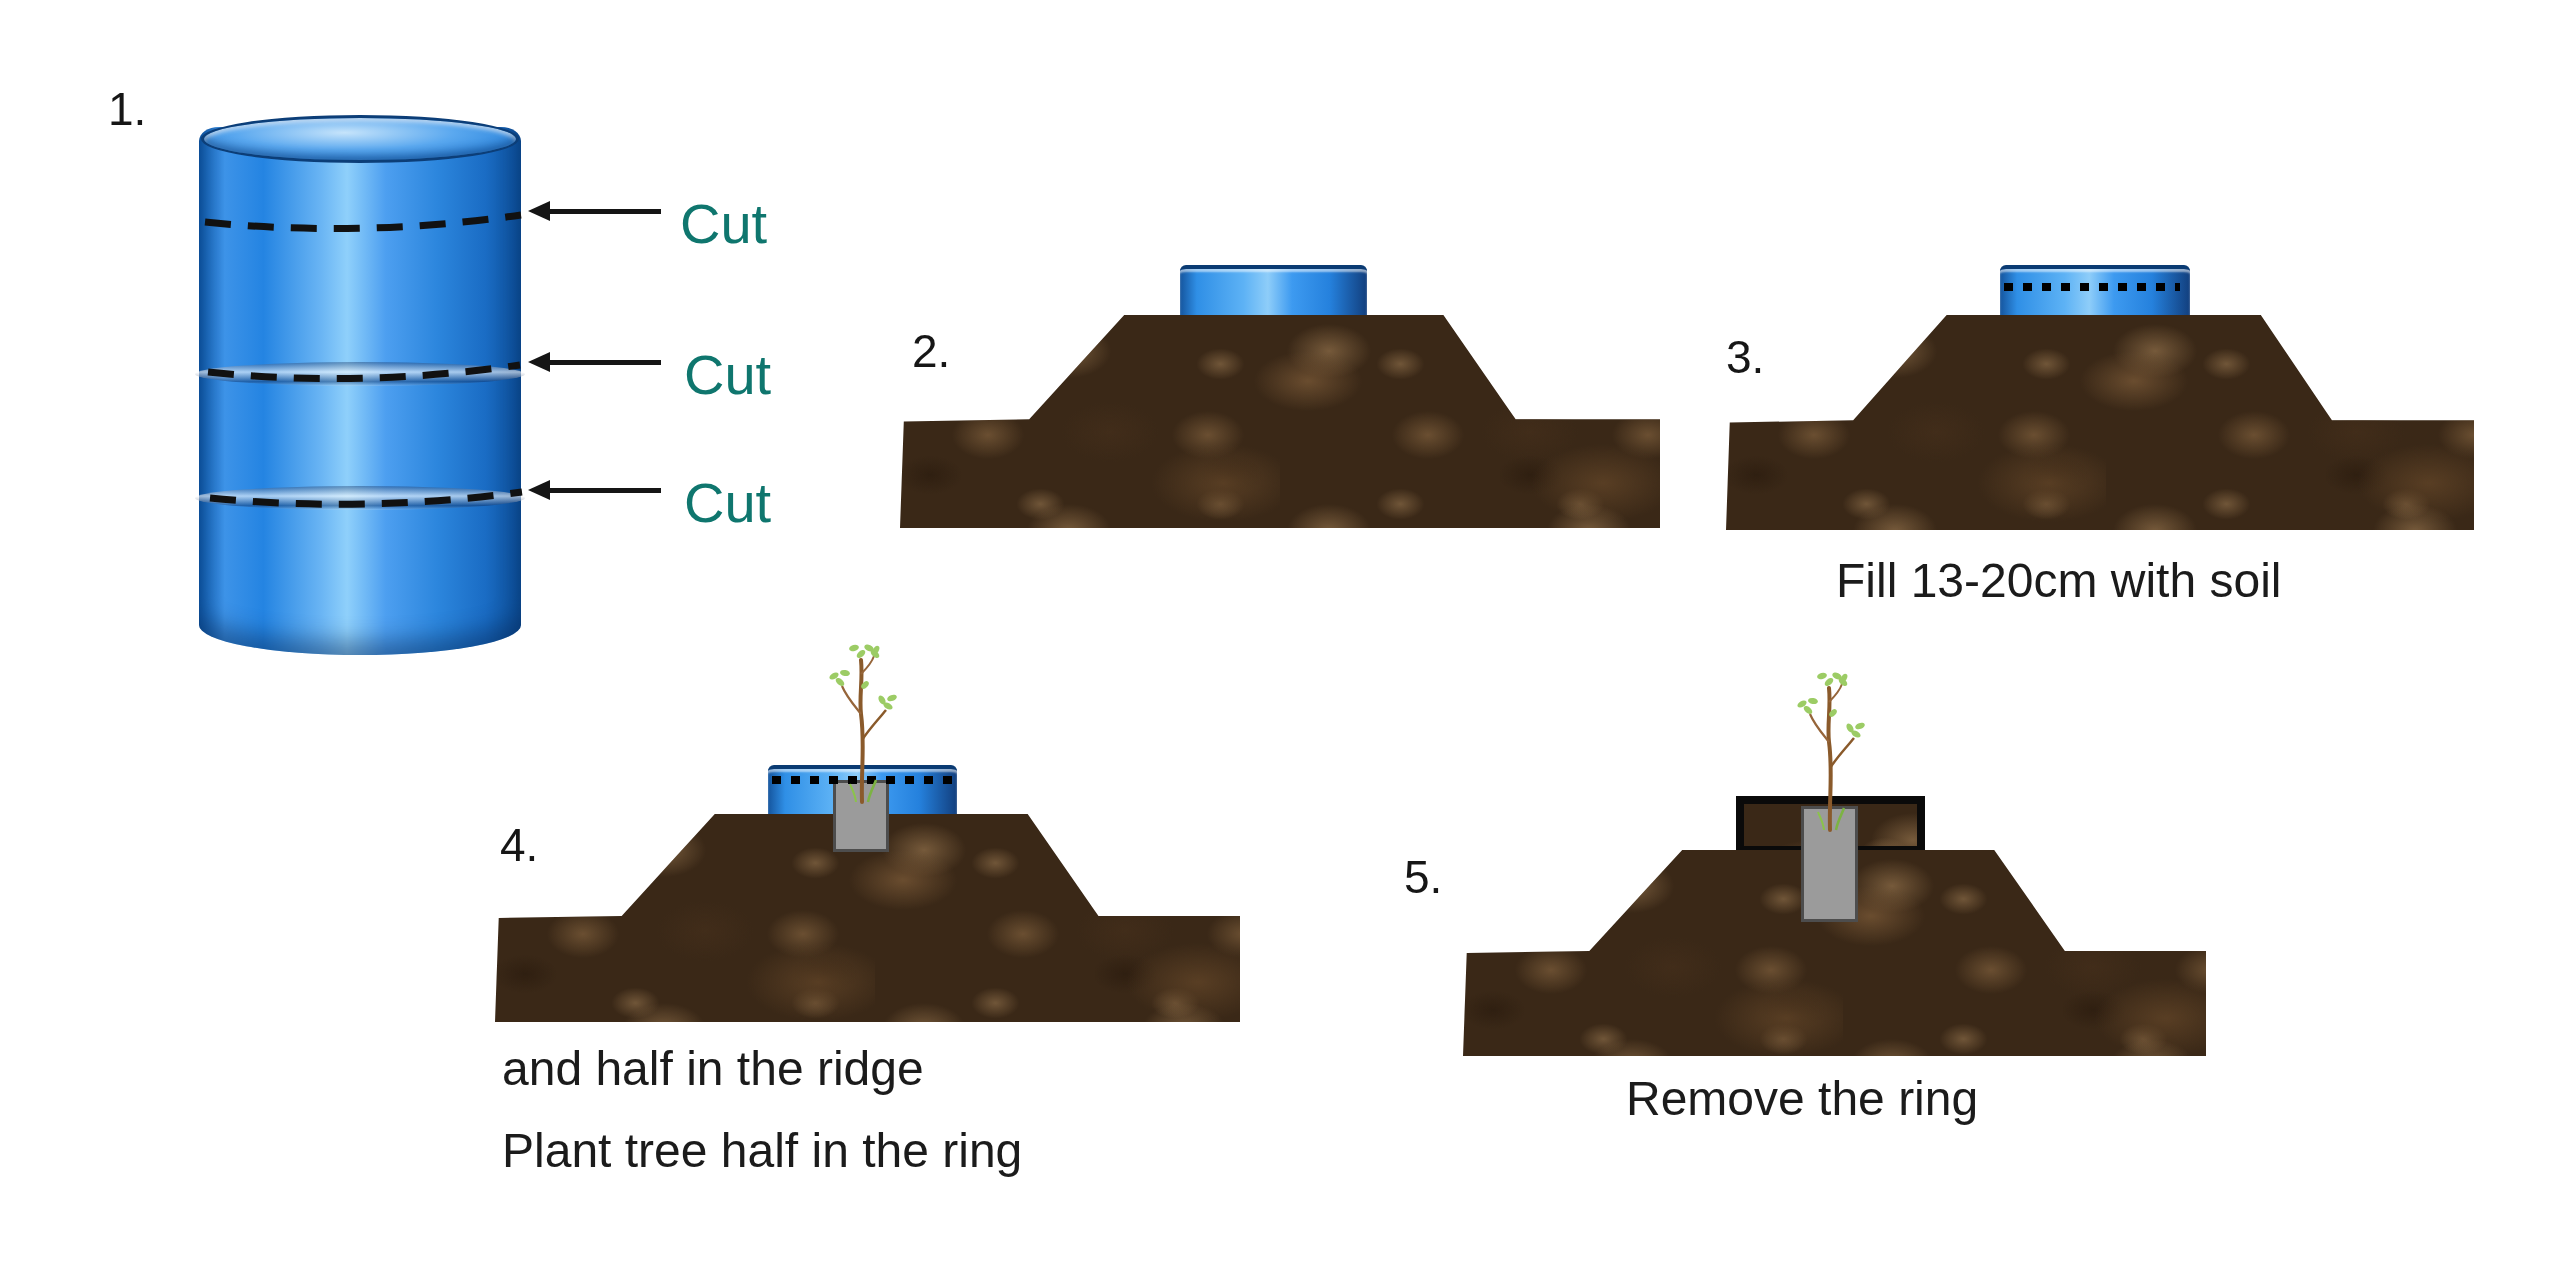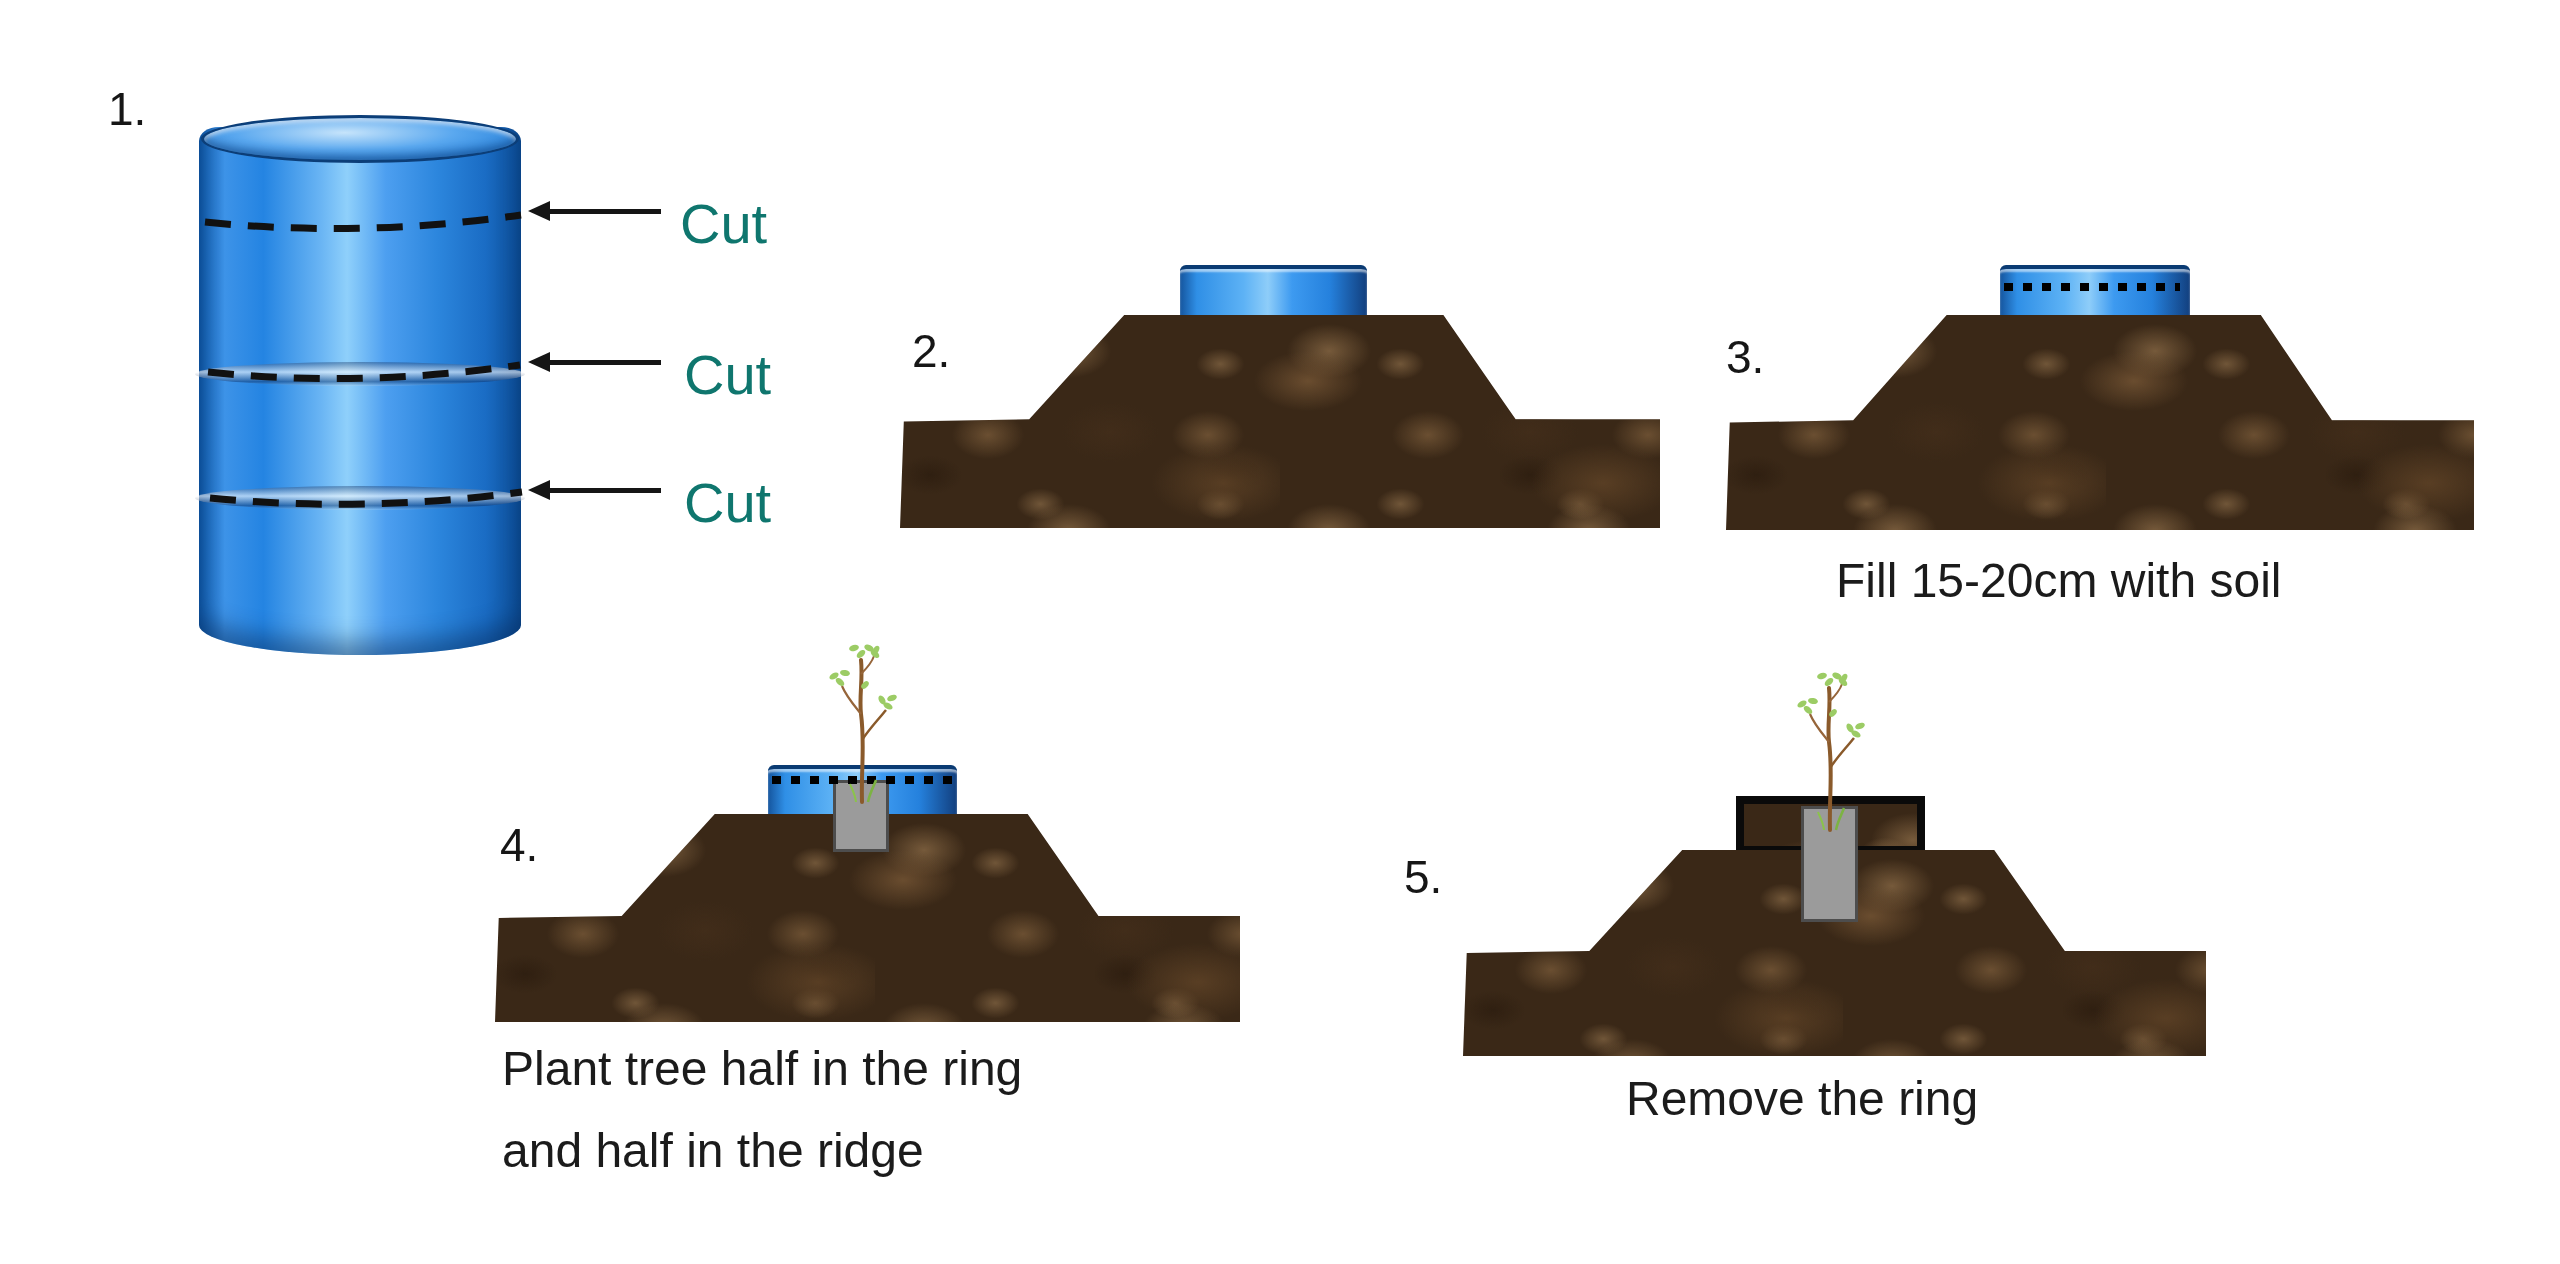--- a/index.html
+++ b/index.html
@@ -89,21 +89,21 @@
 
 
   <div class="abs step-num" style="left:1726px;top:334px;">3.</div>
 
   <div class="abs ring" style="left:2000px;top:265px;width:190px;height:60px;">
     <div class="fill-line" style="position:absolute;left:4px;right:10px;top:14px;"></div>
   </div>
 
   <div class="abs soil mound" style="left:1726px;top:315px;width:748px;height:215px;"></div>
 
-  <div class="abs caption" style="left:1836px;top:540px;">Fill 15-20cm with soil</div>
+  <div class="abs caption" style="left:1836px;top:540px;">Fill 13-20cm with soil</div>
 
   <div class="abs step-num" style="left:500px;top:822px;">4.</div>
 
   <div class="abs ring" style="left:768px;top:765px;width:189px;height:58px;"></div>
 
   <div class="abs soil mound" style="left:495px;top:814px;width:745px;height:208px;"></div>
 
   <div class="abs rootball" style="left:833px;top:780px;width:56px;height:72px;"></div>
 
   <div class="abs fill-line" style="left:772px;top:776px;width:182px;"></div>
@@ -125,22 +125,22 @@
       <ellipse cx="70" cy="60" rx="5" ry="3" transform="rotate(60 70 60)"></ellipse>
       <ellipse cx="28" cy="42" rx="5" ry="3" transform="rotate(40 28 42)"></ellipse>
       <ellipse cx="22" cy="36" rx="5" ry="3" transform="rotate(-30 22 36)"></ellipse>
       <ellipse cx="33" cy="33" rx="5" ry="3" transform="rotate(10 33 33)"></ellipse>
       <ellipse cx="64" cy="10" rx="4.5" ry="2.8" transform="rotate(-60 64 10)"></ellipse>
       <ellipse cx="53" cy="45" rx="4.5" ry="2.8" transform="rotate(-45 53 45)"></ellipse>
     </g>
   </svg>
 
   <div class="abs caption" style="left:502px;top:1028px;">
+    <div>and half in the ridge</div>
     <div>Plant tree half in the ring</div>
-    <div>and half in the ridge</div>
   </div>
 
   <div class="abs step-num" style="left:1404px;top:854px;">5.</div>
 
   <div class="abs soil ringbox" style="left:1736px;top:796px;width:189px;height:58px;"></div>
 
   <div class="abs soil mound" style="left:1463px;top:850px;width:743px;height:206px;"></div>
 
   <div class="abs rootball" style="left:1801px;top:806px;width:57px;height:116px;"></div>
 

